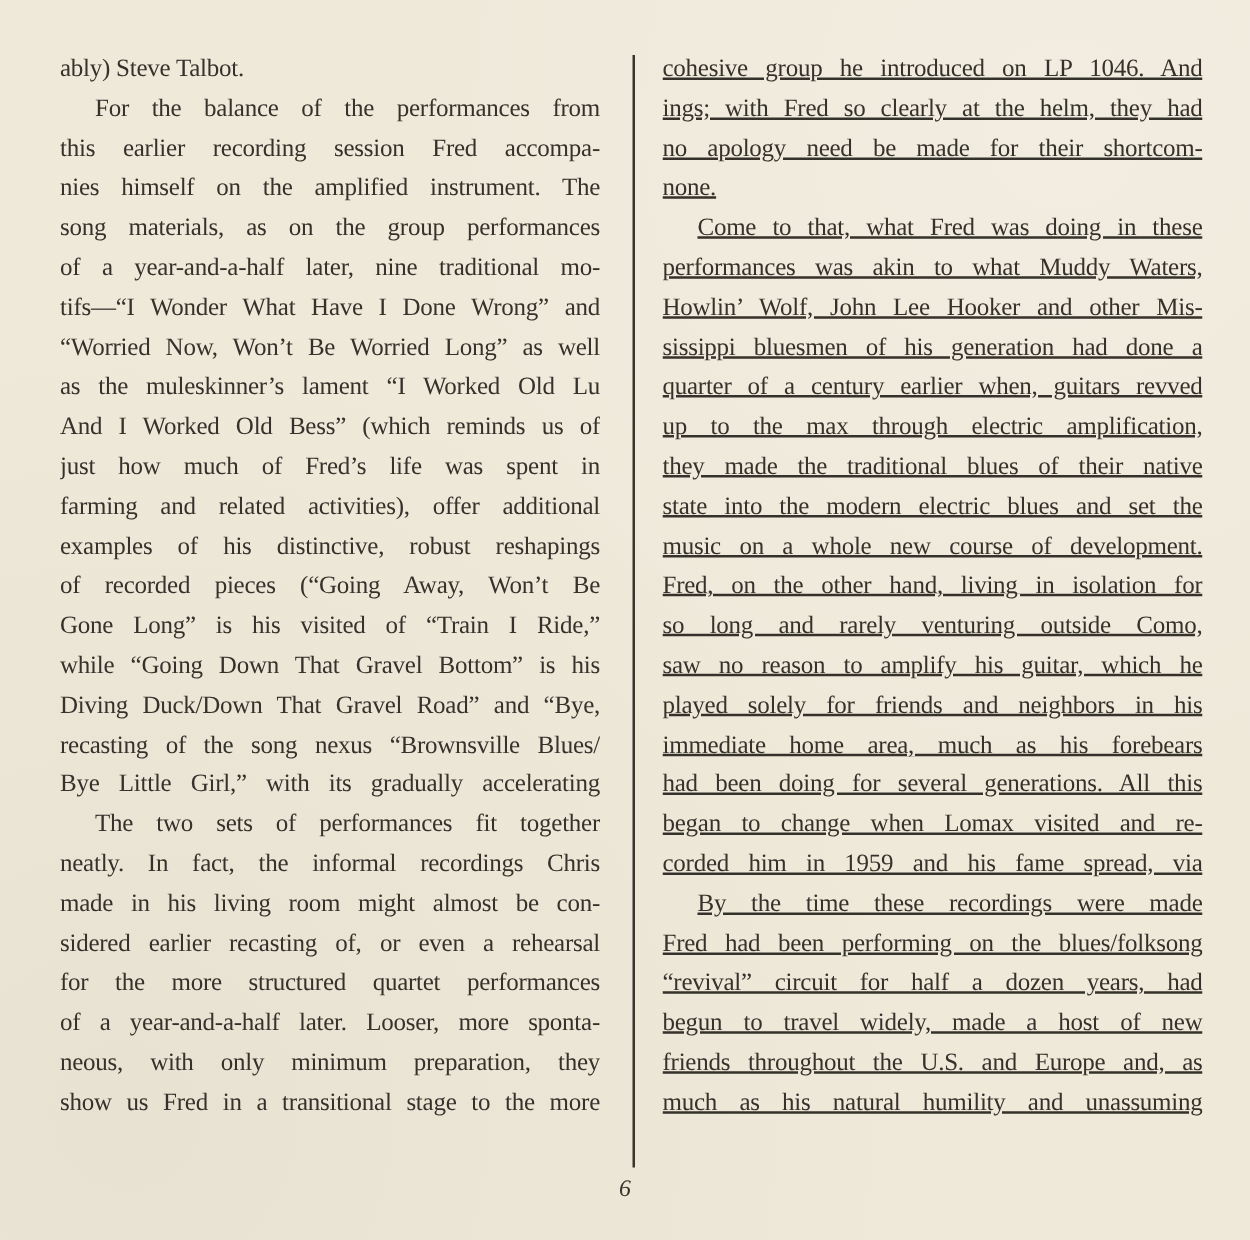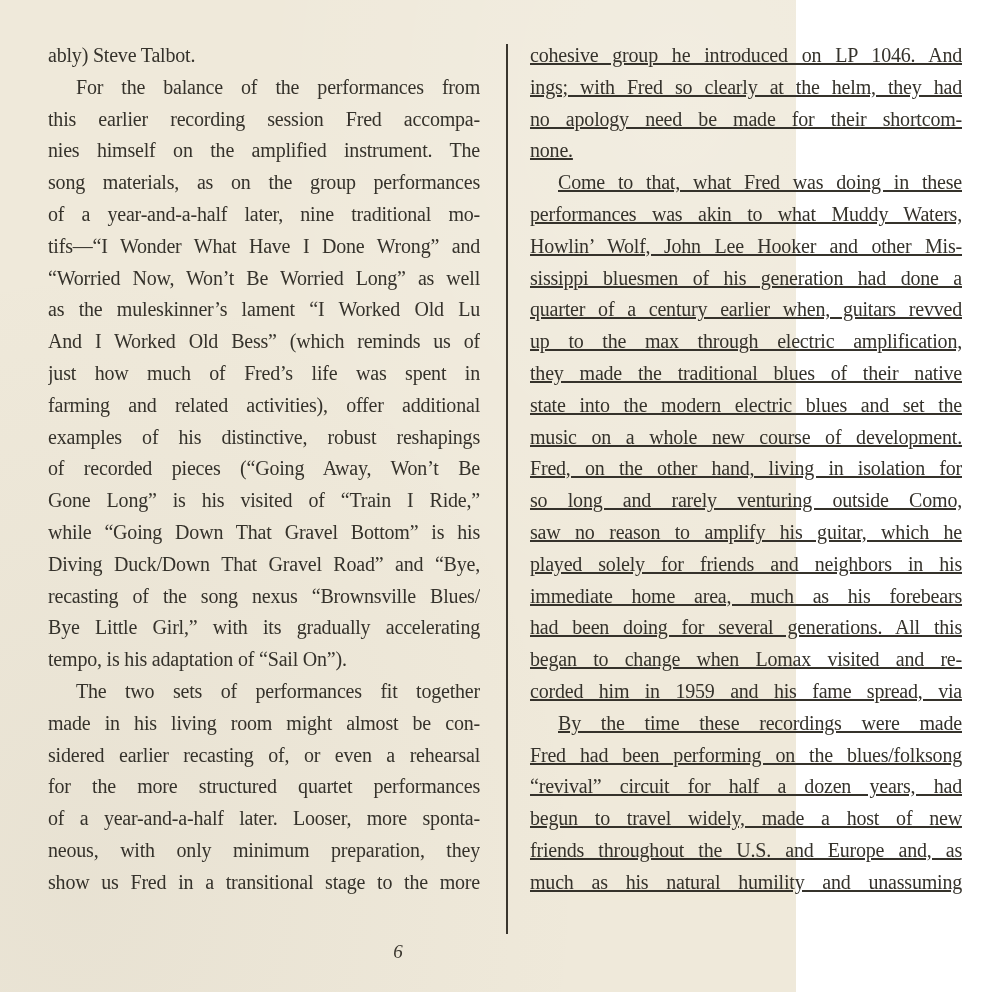--- a/index.html
+++ b/index.html
@@ -7,21 +7,21 @@
     padding: 0;
   }
   body {
     width: 1000px;
     height: 992px;
     overflow: hidden;
     font-family: "Liberation Serif", "DejaVu Serif", serif;
   }
   .page {
     position: relative;
-    width: 796px;
+    width: 1000px;
     height: 992px;
     background:
       radial-gradient(ellipse at 85% 10%, rgba(255,255,255,0.18), transparent 45%),
       radial-gradient(ellipse at 10% 90%, rgba(120,110,90,0.06), transparent 50%),
       #efe9da;
     color: #35322b;
   }
   .column {
     position: absolute;
     top: 40px;
@@ -82,22 +82,22 @@
       <div class="line">And I Worked Old Bess” (which reminds us of</div>
       <div class="line">just how much of Fred’s life was spent in</div>
       <div class="line">farming and related activities), offer additional</div>
       <div class="line">examples of his distinctive, robust reshapings</div>
       <div class="line">of recorded pieces (“Going Away, Won’t Be</div>
       <div class="line">Gone Long” is his visited of “Train I Ride,”</div>
       <div class="line">while “Going Down That Gravel Bottom” is his</div>
       <div class="line">Diving Duck/Down That Gravel Road” and “Bye,</div>
       <div class="line">recasting of the song nexus “Brownsville Blues/</div>
       <div class="line">Bye Little Girl,” with its gradually accelerating</div>
-      <div class="line para-end">tempo, is his adaptation of “Sail On”).</div>
       <div class="line indent">The two sets of performances fit together</div>
+      <div class="line">neatly. In fact, the informal recordings Chris</div>
       <div class="line">made in his living room might almost be con-</div>
       <div class="line">sidered earlier recasting of, or even a rehearsal</div>
       <div class="line">for the more structured quartet performances</div>
       <div class="line">of a year-and-a-half later. Looser, more sponta-</div>
       <div class="line">neous, with only minimum preparation, they</div>
       <div class="line">show us Fred in a transitional stage to the more</div>
     </div>
   <div class="divider"></div>
   <div class="column column-right">
       <div class="line">cohesive group he introduced on LP 1046. And</div>

